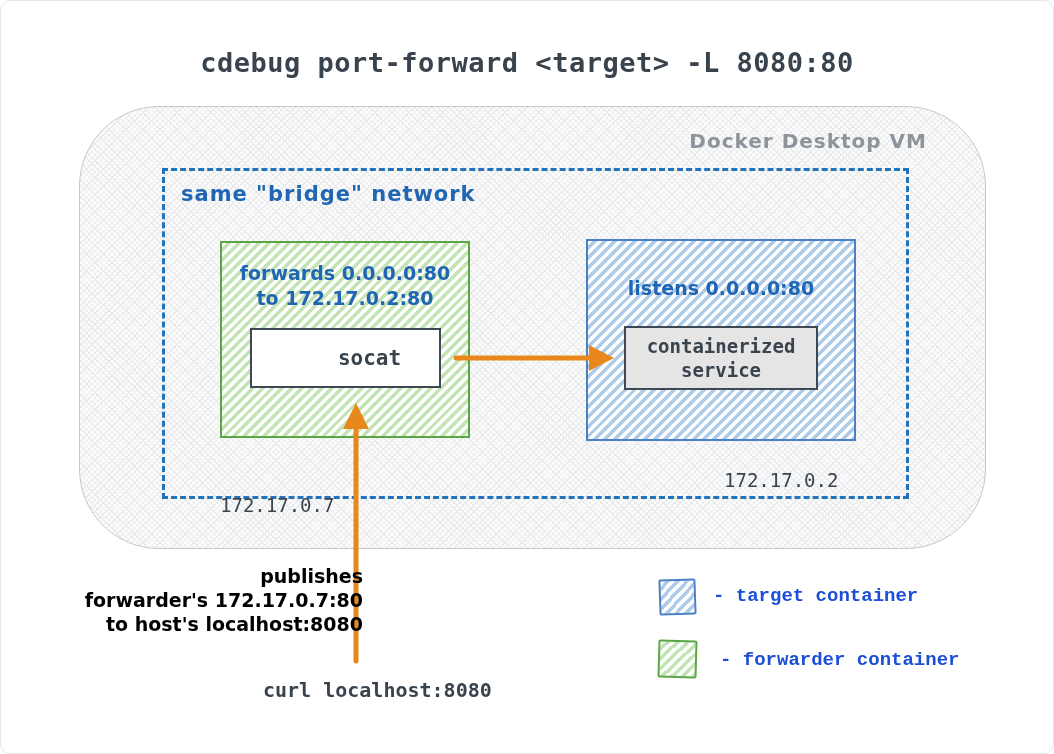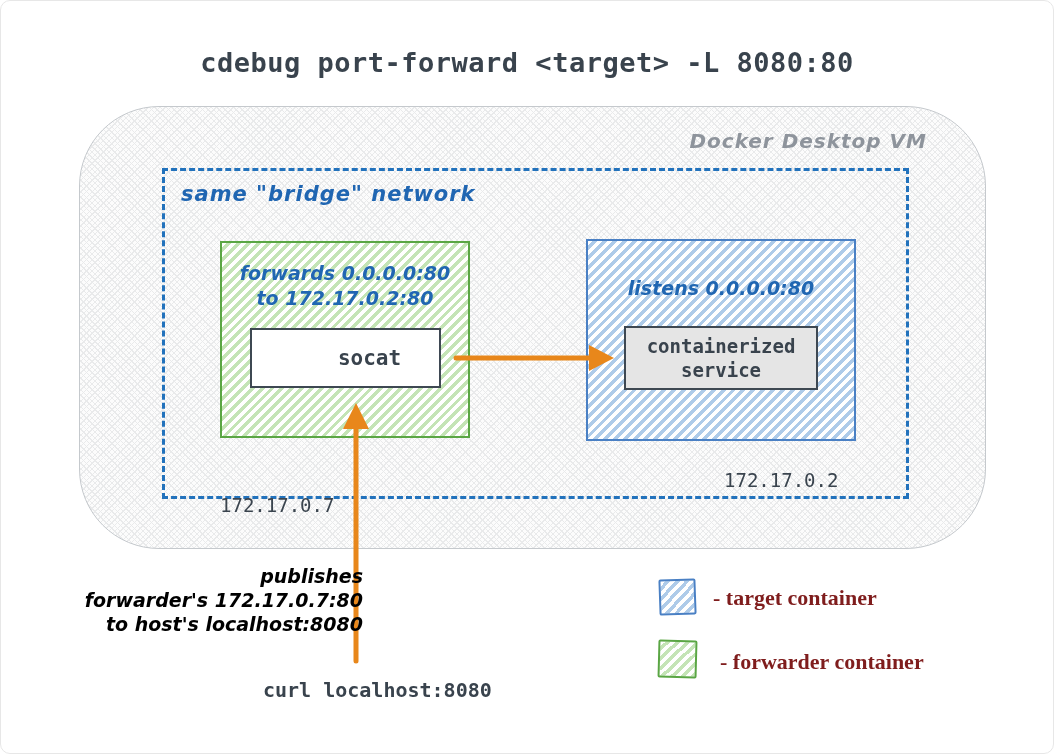--- a/index.html
+++ b/index.html
@@ -2,21 +2,21 @@
 <html><head>
 <meta charset="utf-8">
 <style>
   html,body { margin:0; padding:0; background:#ffffff; }
   .page {
     position:relative; width:1054px; height:754px; box-sizing:border-box;
     background:#ffffff; border:1px solid #e7e7e7; border-radius:10px; overflow:hidden;
     font-family:"DejaVu Sans", sans-serif;
   }
   .mono { font-family:"DejaVu Sans Mono", monospace; }
-  .hand { font-family:"DejaVu Sans", sans-serif; font-style:italic; font-weight:bold; }
+  .hand { font-family:"DejaVu Sans", sans-serif; font-weight:bold; }
 
   .title {
     position:absolute; left:0; right:0; top:46px; text-align:center;
     font-family:"DejaVu Sans Mono", monospace; font-weight:bold; font-size:27px;
     color:#39434d; letter-spacing:0.5px;
   }
 
   .vm {
     position:absolute; left:78px; top:105px; width:907px; height:443px;
     border:1.5px solid #c5c9cd; border-radius:80px; box-sizing:border-box;
@@ -92,22 +92,22 @@
   }
   .curl {
     position:absolute; left:262px; top:677px;
     font-size:20px; font-weight:bold; color:#39434d;
   }
 
   .swatch { position:absolute; box-sizing:border-box; border-radius:2px; }
   .swatch-target    { left:658px; top:578px; width:37px; height:36px; transform:rotate(-2deg); }
   .swatch-forwarder { left:657px; top:639px; width:39px; height:38px; transform:rotate(1.5deg); }
   .legend-label {
-    position:absolute; font-family:Liberation Serif, serif;
-    font-size:22px; font-weight:bold; color:#7f1d1d;
+    position:absolute; font-family:Liberation Mono, monospace;
+    font-size:19px; font-weight:bold; color:#1d4ed8;
   }
   .legend-label-target    { left:712px; top:584px; }
   .legend-label-forwarder { left:719px; top:648px; }
 </style>
 </head>
 <body>
 
 <div class="page">
 
   <div class="title mono">cdebug port-forward &lt;target&gt; -L 8080:80</div>

